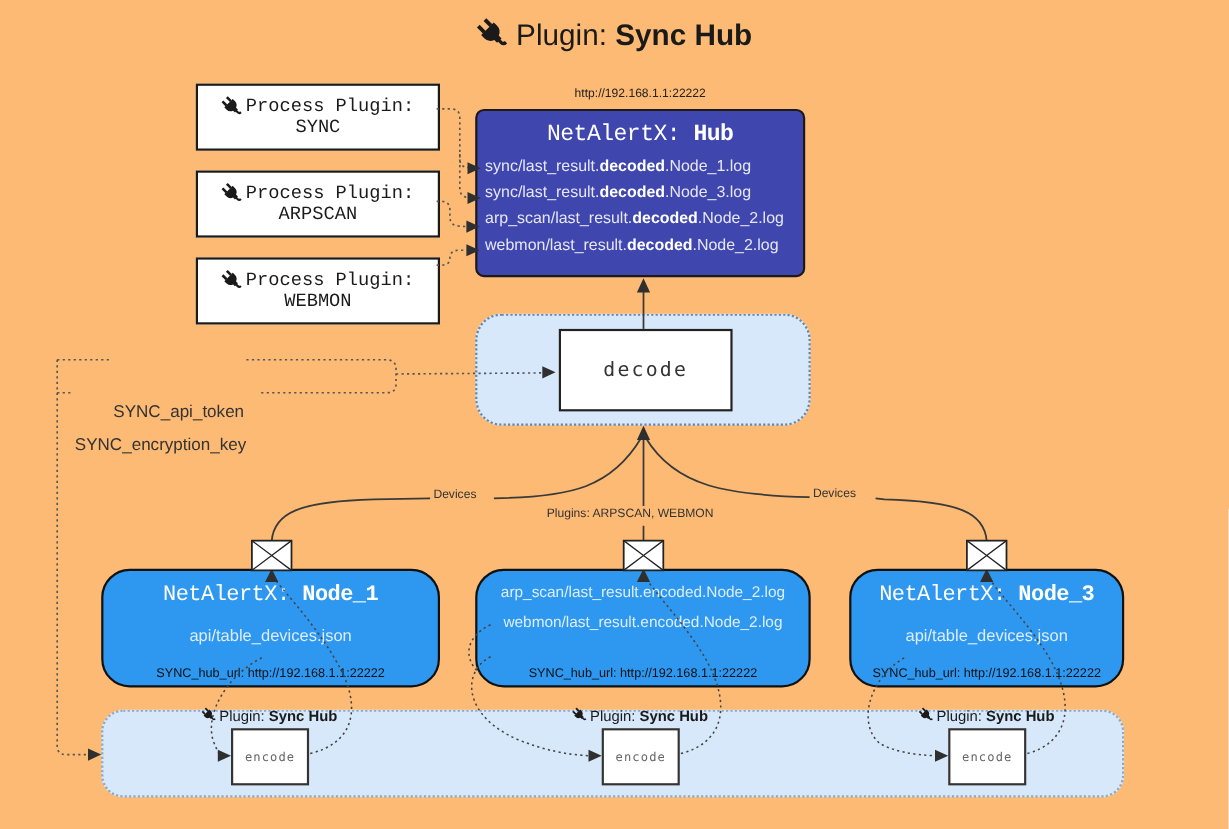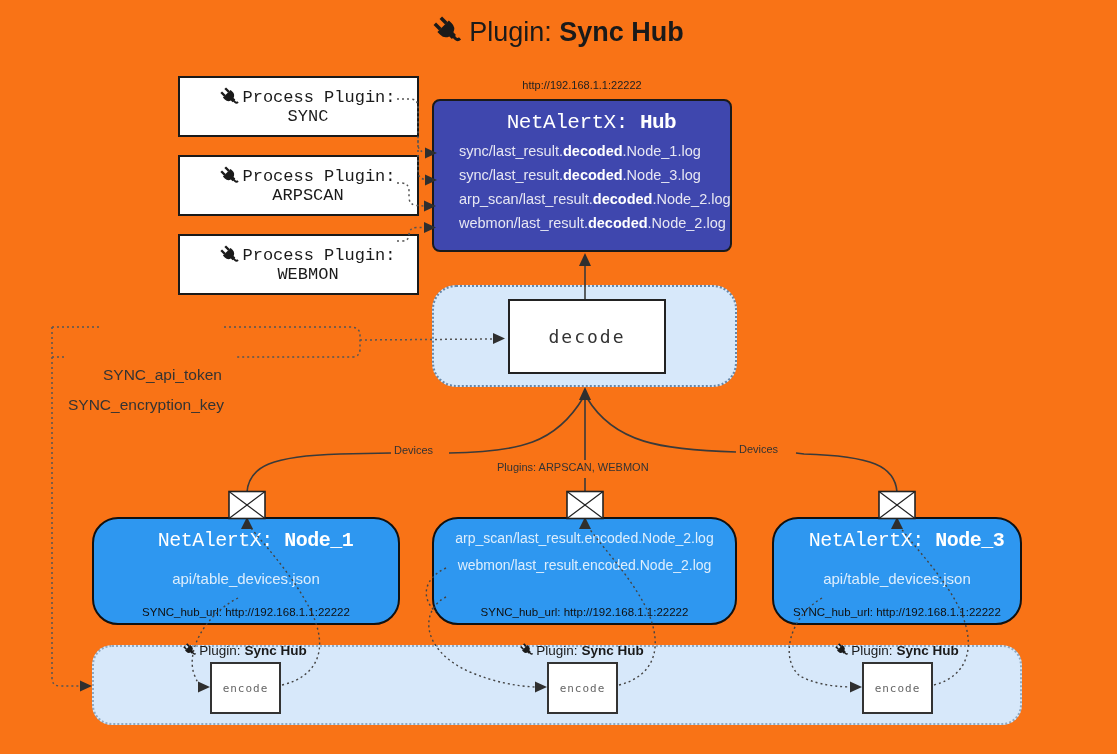--- a/index.html
+++ b/index.html
@@ -1,40 +1,40 @@
 <!DOCTYPE html>
 <html><head>
 <meta charset="utf-8">
 <style>
   html,body{margin:0;padding:0;background:#fff;}
-  #canvas{position:relative;width:1117px;height:754px;background:#f97316;overflow:hidden;
+  #canvas{position:relative;width:1117px;height:754px;background:#fdba74;overflow:hidden;
           font-family:"Liberation Sans",sans-serif;color:#222;}
   .abs{position:absolute;}
-  .mono{font-family:"Liberation Mono",monospace;padding-left:19px;}
+  .mono{font-family:"Liberation Mono",monospace;}
   .mono2{font-family:"DejaVu Sans Mono",monospace;}
 
   
   .title{left:0;right:0;top:16px;text-align:center;font-size:27px;color:#1a1a1a;}
   .title .plug{display:inline-block;width:30px;height:30px;vertical-align:-5px;margin-right:6px;color:#1a1a1a;}
   .title b{font-weight:700;}
 
   
   .pbox{width:218px;height:57px;border:2px solid #1a1a1a;background:#fff;
         display:flex;flex-direction:column;justify-content:center;align-items:center;
         font-size:17px;color:#1a1a1a;}
   .pbox .l1{display:flex;align-items:center;gap:2px;}
   .pbox .plug{display:inline-block;width:20px;height:20px;color:#1a1a1a;}
 
   
   .hub-url{left:432px;width:300px;top:79px;text-align:center;font-size:11px;color:#222;}
   .hub{left:432px;top:99px;width:300px;height:153px;border:2px solid #1a1a1a;border-radius:8px;
        background:#3F47AE;box-sizing:border-box;color:#fff;}
   .hub-title{margin-top:10px;text-align:center;font-size:21px;letter-spacing:-0.5px;}
   .hub-title b{font-weight:700;}
-  .hub-logs{margin-top:5px;padding-left:25px;}
+  .hub-logs{margin-top:5px;padding-left:7px;}
   .hub-log{font-size:14.5px;line-height:24px;color:#E7E7F3;white-space:nowrap;}
   .hub-log b{color:#fff;font-weight:700;}
 
   
   .decode-panel{left:432px;top:285px;width:305px;height:102px;border:2px dotted #6787a8;
         border-radius:24px;background:#D7E8FA;box-sizing:border-box;}
   .decode-box{left:508px;top:299px;width:158px;height:75px;background:#fff;border:2px solid #222;
         box-sizing:border-box;display:flex;align-items:center;justify-content:center;
         font-size:18px;color:#333;letter-spacing:2px;}
 

